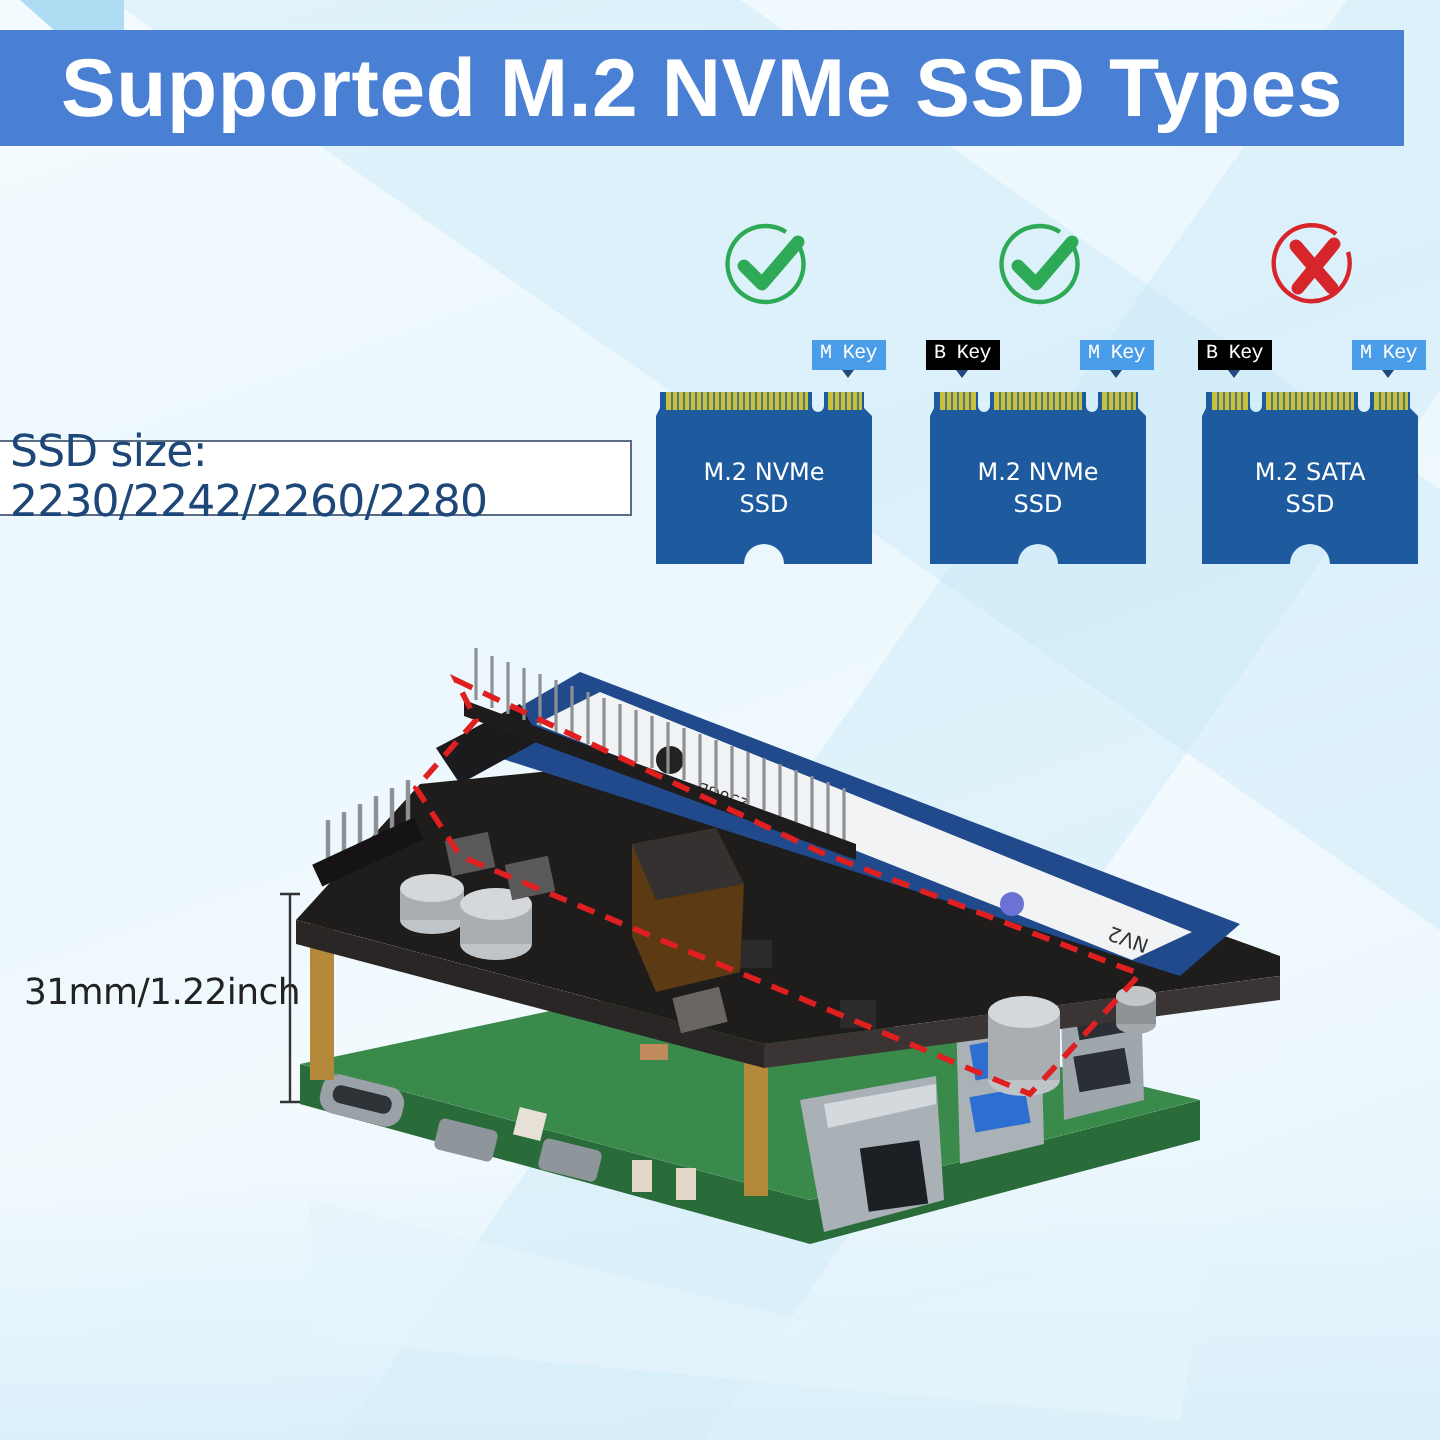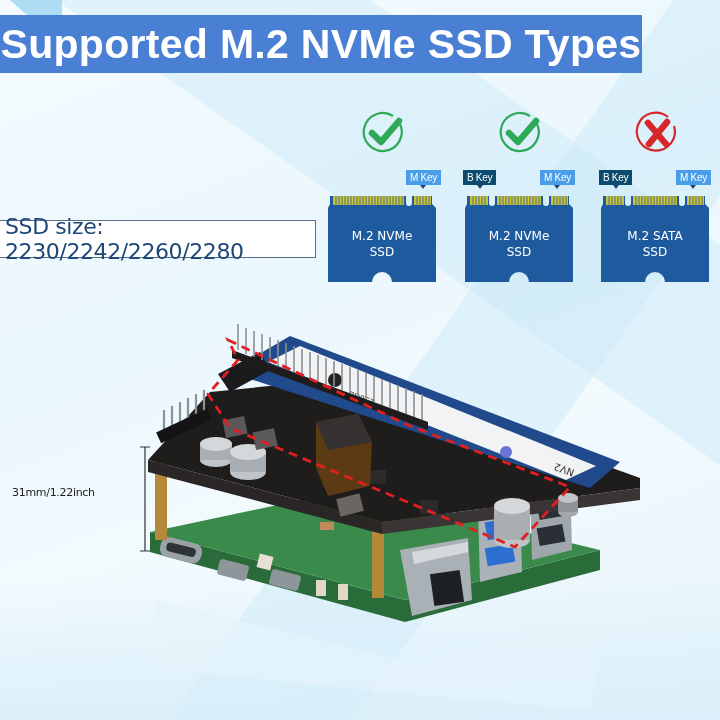--- a/index.html
+++ b/index.html
@@ -12,21 +12,21 @@
   .bg-stripe { position: absolute; pointer-events: none; }
   .bg-s1 { left: 10px; top: 0; width: 52px; height: 46px; background: #aedcf3; clip-path: polygon(0 0,100% 0,100% 100%); }
   .bg-s2 { left: 0; top: 0; width: 720px; height: 720px;
     background: linear-gradient(125deg, transparent 0%, transparent 55%, rgba(190,228,245,0.35) 55%, rgba(190,228,245,0.35) 70%, transparent 70%); }
   .bg-s3 { left: 0; top: 0; width: 720px; height: 720px;
     background: linear-gradient(35deg, transparent 0%, transparent 62%, rgba(200,232,247,0.45) 62%, rgba(200,232,247,0.45) 80%, transparent 80%); }
   .bg-s4 { left: 0; top: 580px; width: 720px; height: 140px;
     background: linear-gradient(180deg, rgba(220,240,250,0) 0%, rgba(215,238,249,0.8) 100%); }
 
   .title-banner {
-    position: absolute; left: 0; top: 15px; width: 642px; height: 58px;
+    position: absolute; left: 0; top: 15px; width: 702px; height: 58px;
     background: #4a80d4;
     display: flex; align-items: center; justify-content: center;
   }
   .title-text {
     color: #fff; font-size: 41px; font-weight: bold; letter-spacing: 0.3px;
     font-family: "Liberation Sans", sans-serif;
   }
 
   .size-box {
     position: absolute; left: -2px; top: 220px; width: 318px; height: 38px;
@@ -35,33 +35,33 @@
   }
   .size-text { color: #1d4778; font-size: 22px; font-family: "DejaVu Sans", sans-serif; letter-spacing: -0.4px; }
 
   .ssd-col { position: absolute; top: 110px; width: 108px; height: 172px; }
   .ssd-col.c1 { left: 328px; }
   .ssd-col.c2 { left: 465px; }
   .ssd-col.c3 { left: 601px; }
   .status-icon { position: absolute; left: 33px; top: 0; width: 46px; height: 46px; }
   .key-tag {
     position: absolute; top: 60px; height: 15px; padding: 0 4px;
-    font-size: 10px; color: #fff; line-height: 15px; font-family: Liberation Sans, sans-serif;
+    font-size: 10px; color: #fff; line-height: 15px; font-family: Liberation Mono, monospace;
     letter-spacing: -0.3px; white-space: nowrap;
   }
   .key-tag.m { background: #4a9de8; }
-  .key-tag.b { background: #0c4a6e; }
+  .key-tag.b { background: #000000; }
   .key-tag::after {
     content: ""; position: absolute; bottom: -4px; left: 50%; margin-left: -3px;
     border-left: 3px solid transparent; border-right: 3px solid transparent; border-top: 4px solid #1f4a7a;
   }
   .ssd-card { position: absolute; left: 0; top: 80px; width: 108px; height: 92px; }
 
   .dimension-label {
-    position: absolute; left: 12px; top: 486px; font-size: 11px; color: #222;
+    position: absolute; left: 12px; top: 486px; font-size: 18px; color: #222;
     font-family: "DejaVu Sans", sans-serif; letter-spacing: -0.3px;
   }
   .dimension-line { position: absolute; left: 140px; top: 446px; width: 10px; height: 106px; }
 
   .product-photo { position: absolute; left: 120px; top: 310px; width: 600px; height: 410px; }
 </style>
 </head>
 <body>
 
 <div class="bg-stripe bg-s2"></div>

